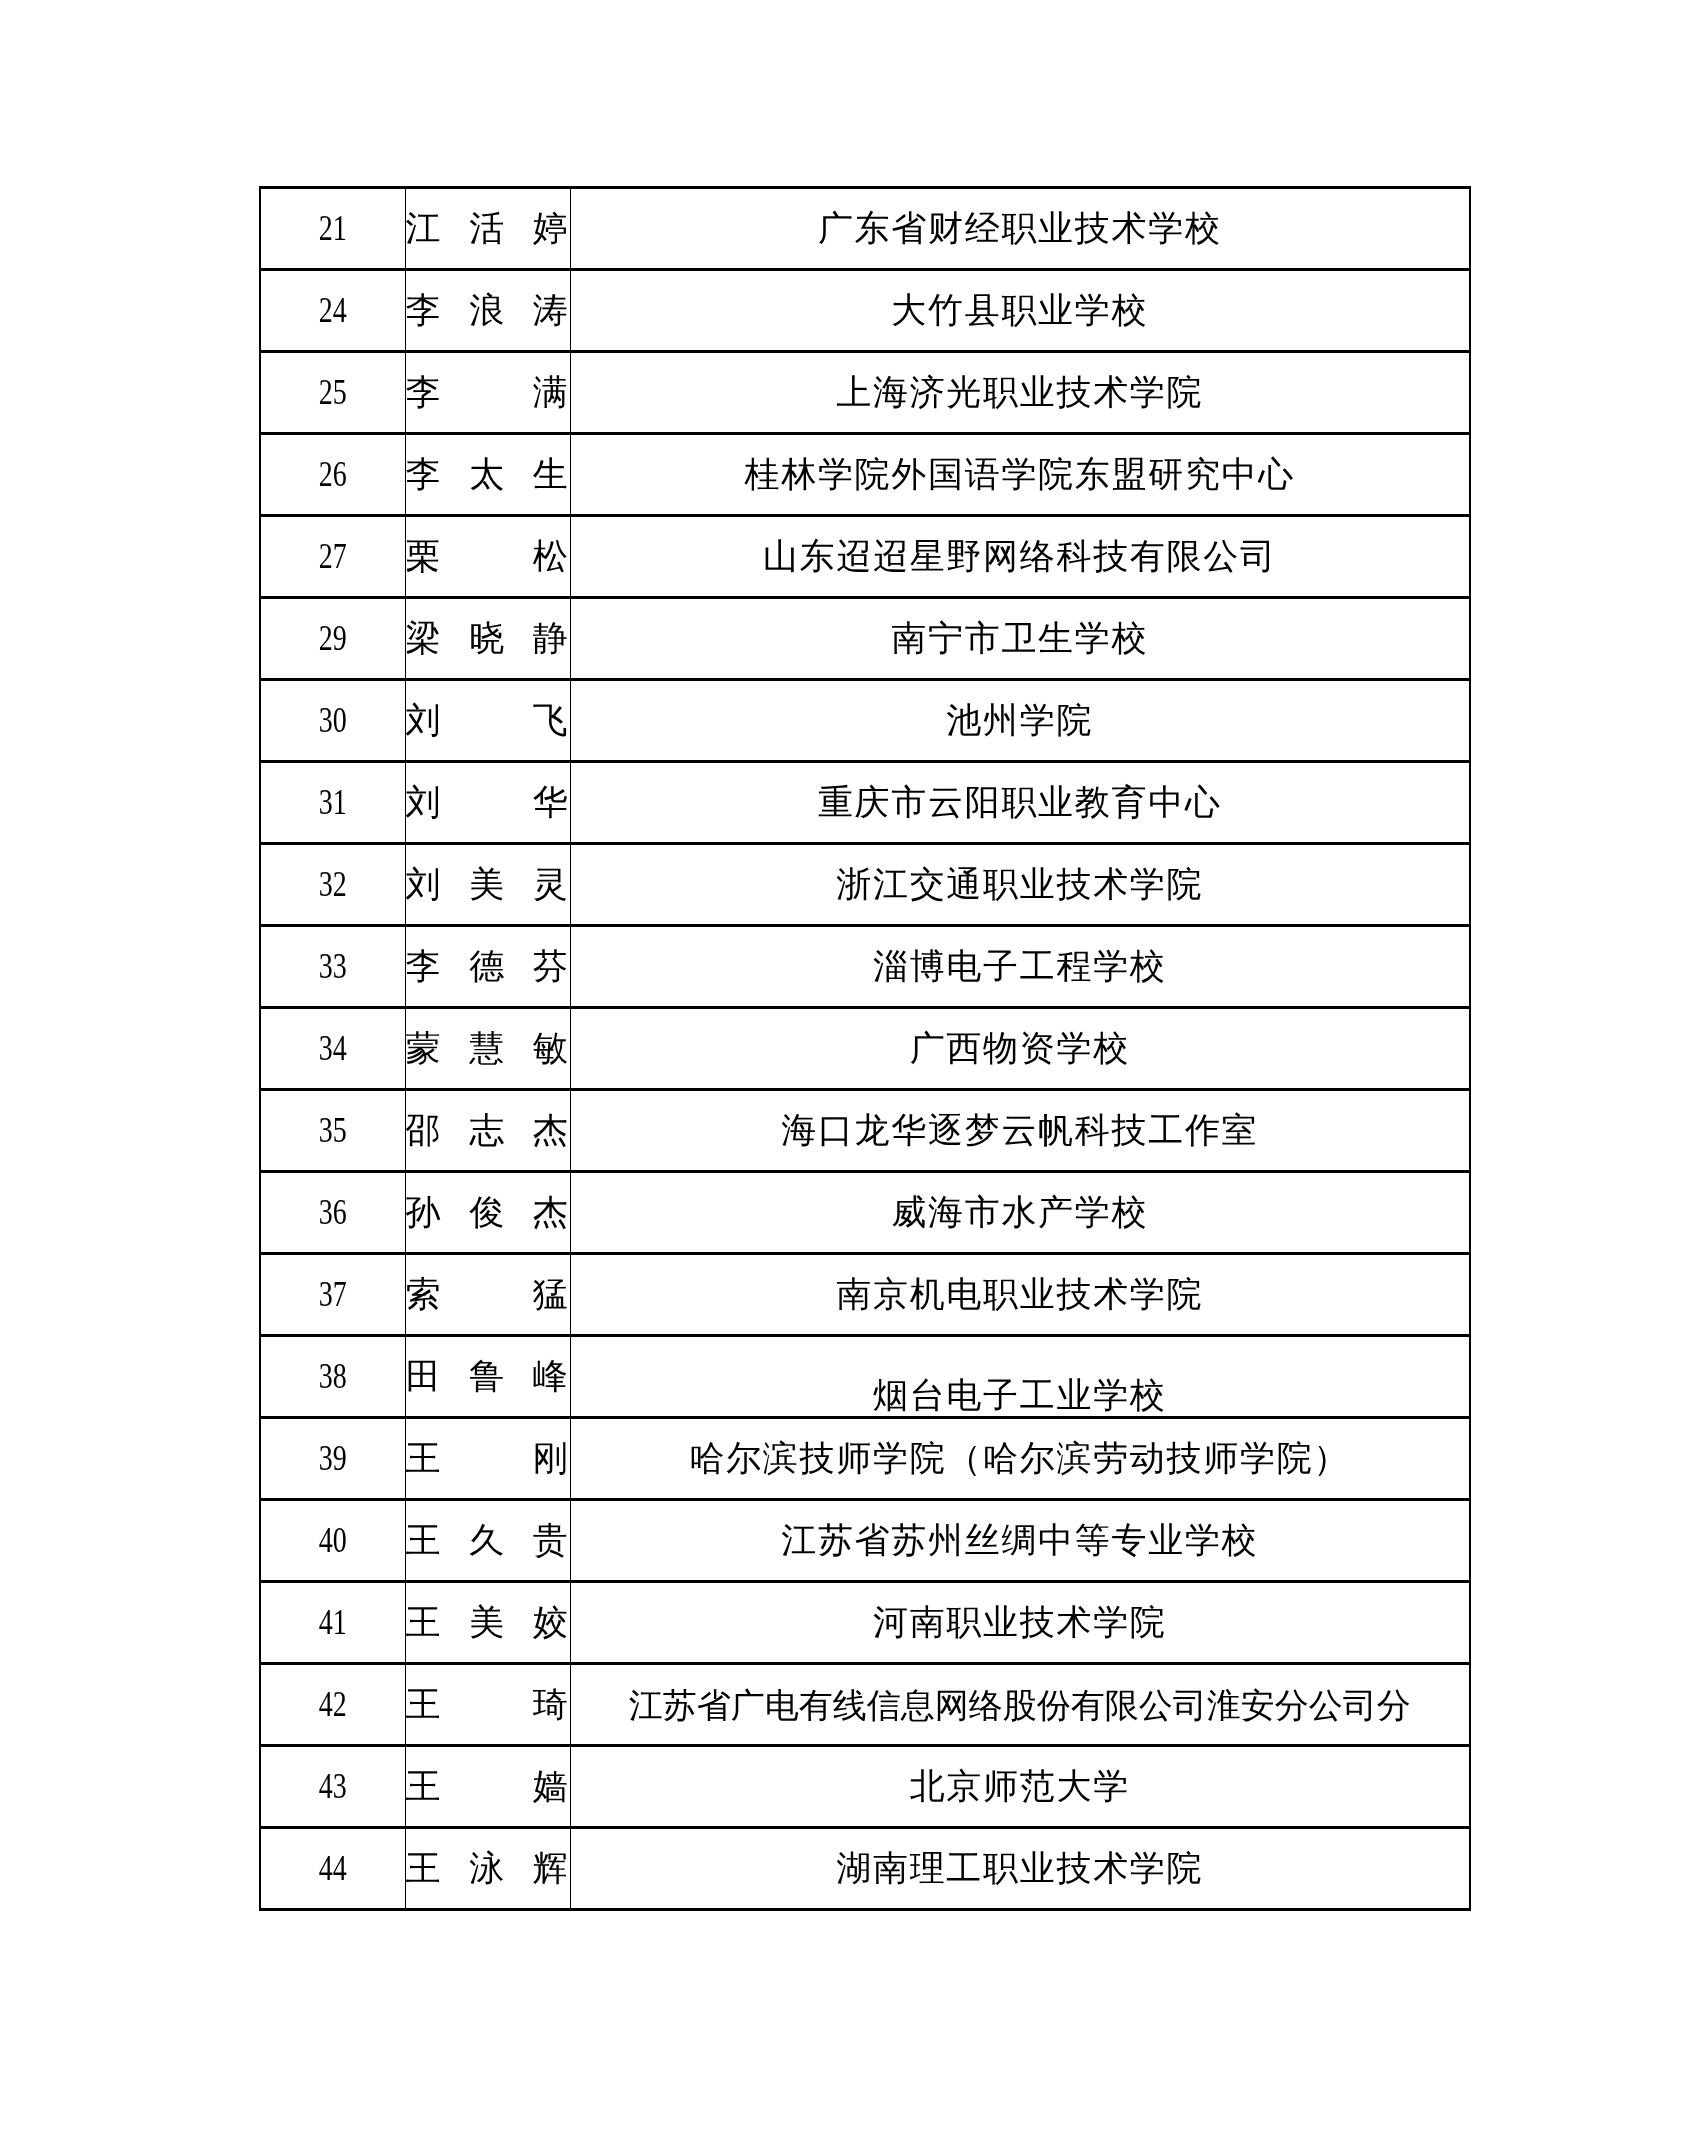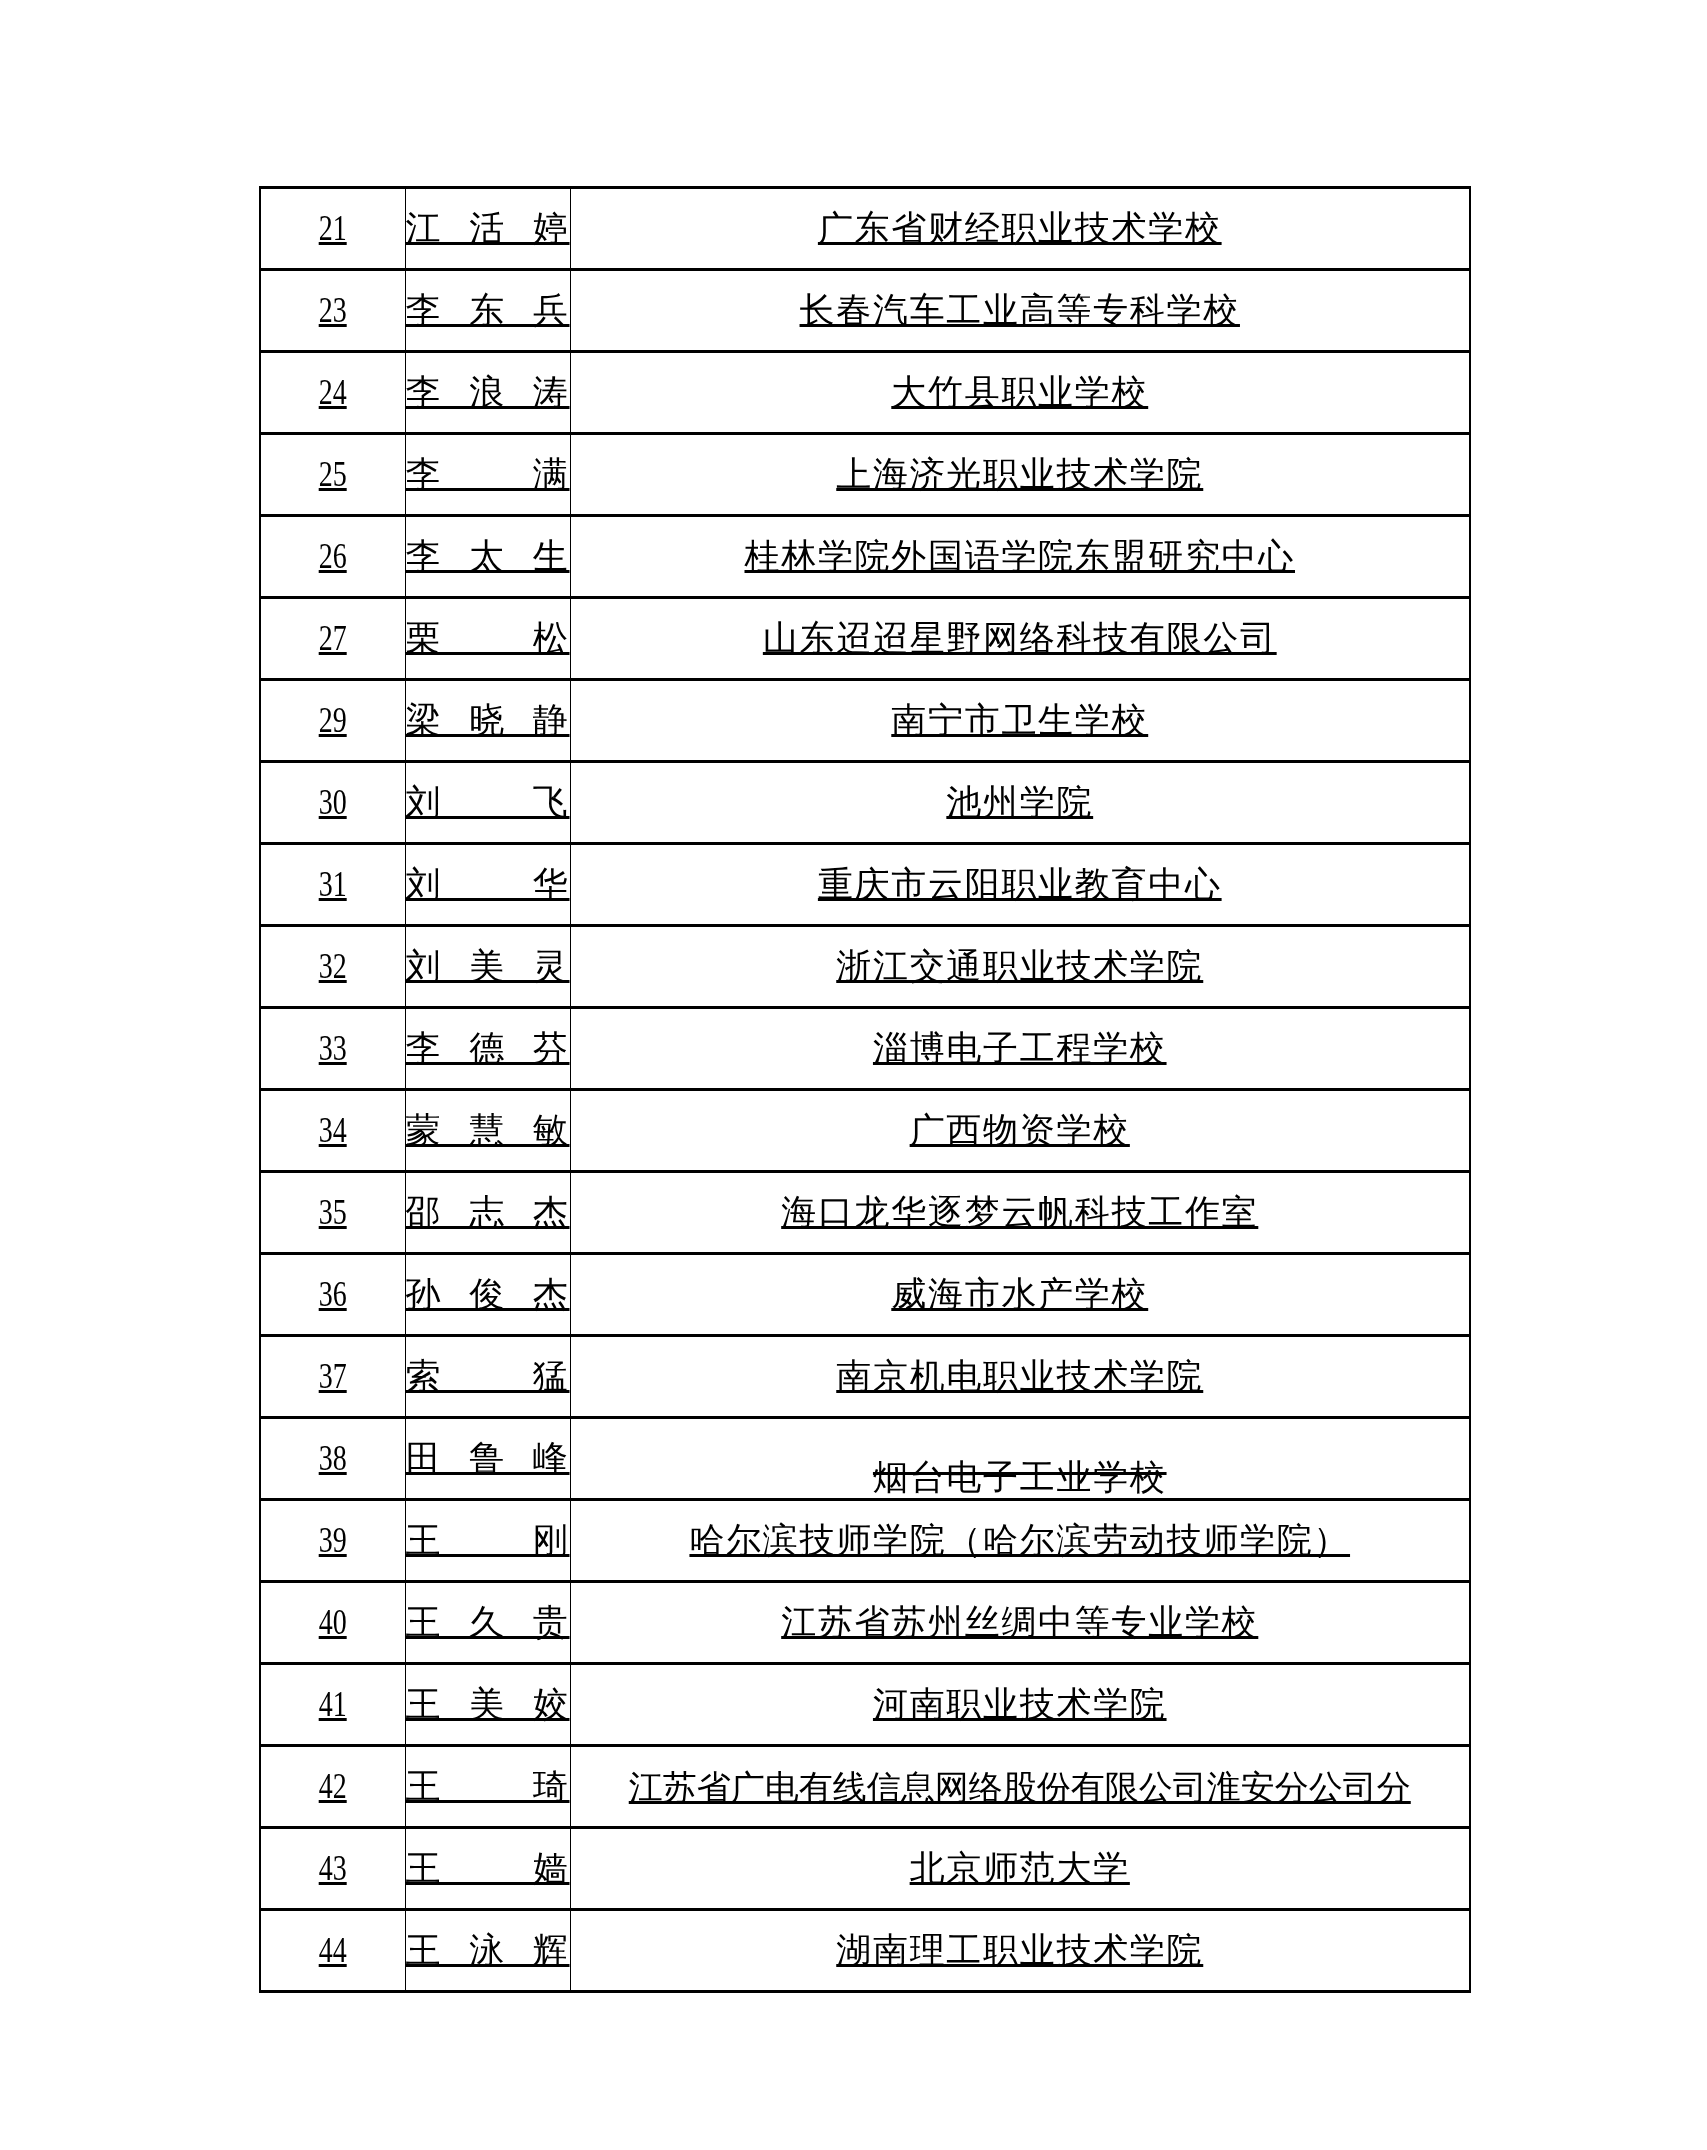--- a/index.html
+++ b/index.html
@@ -29,21 +29,20 @@
       width: 1210px;
       border-collapse: collapse;
       table-layout: fixed;
       border: 2.6px solid #000;
     }
     table.roster col.c-no { width: 145px; }
     table.roster col.c-name { width: 165px; }
     table.roster col.c-org { width: 900px; }
     table.roster tr {
       height: 82px;
-      text-decoration: underline;
     }
     table.roster td {
       border-left: 1.7px solid #000;
       border-right: 1.7px solid #000;
       border-top: 3.4px solid #000;
       border-bottom: 3.4px solid #000;
       padding: 0;
       vertical-align: middle;
       text-align: center;
       font-size: 35px;
@@ -84,25 +83,20 @@
     <colgroup>
       <col class="c-no">
       <col class="c-name">
       <col class="c-org">
     </colgroup>
     <tbody>
       <tr>
         <td class="no">21</td>
         <td class="name">江活婷</td>
         <td class="org"><span>广东省财经职业技术学校</span></td>
-      </tr>
-      <tr>
-        <td class="no">23</td>
-        <td class="name">李东兵</td>
-        <td class="org"><span>长春汽车工业高等专科学校</span></td>
       </tr>
       <tr>
         <td class="no">24</td>
         <td class="name">李浪涛</td>
         <td class="org"><span>大竹县职业学校</span></td>
       </tr>
       <tr>
         <td class="no">25</td>
         <td class="name">李满</td>
         <td class="org"><span>上海济光职业技术学院</span></td>

